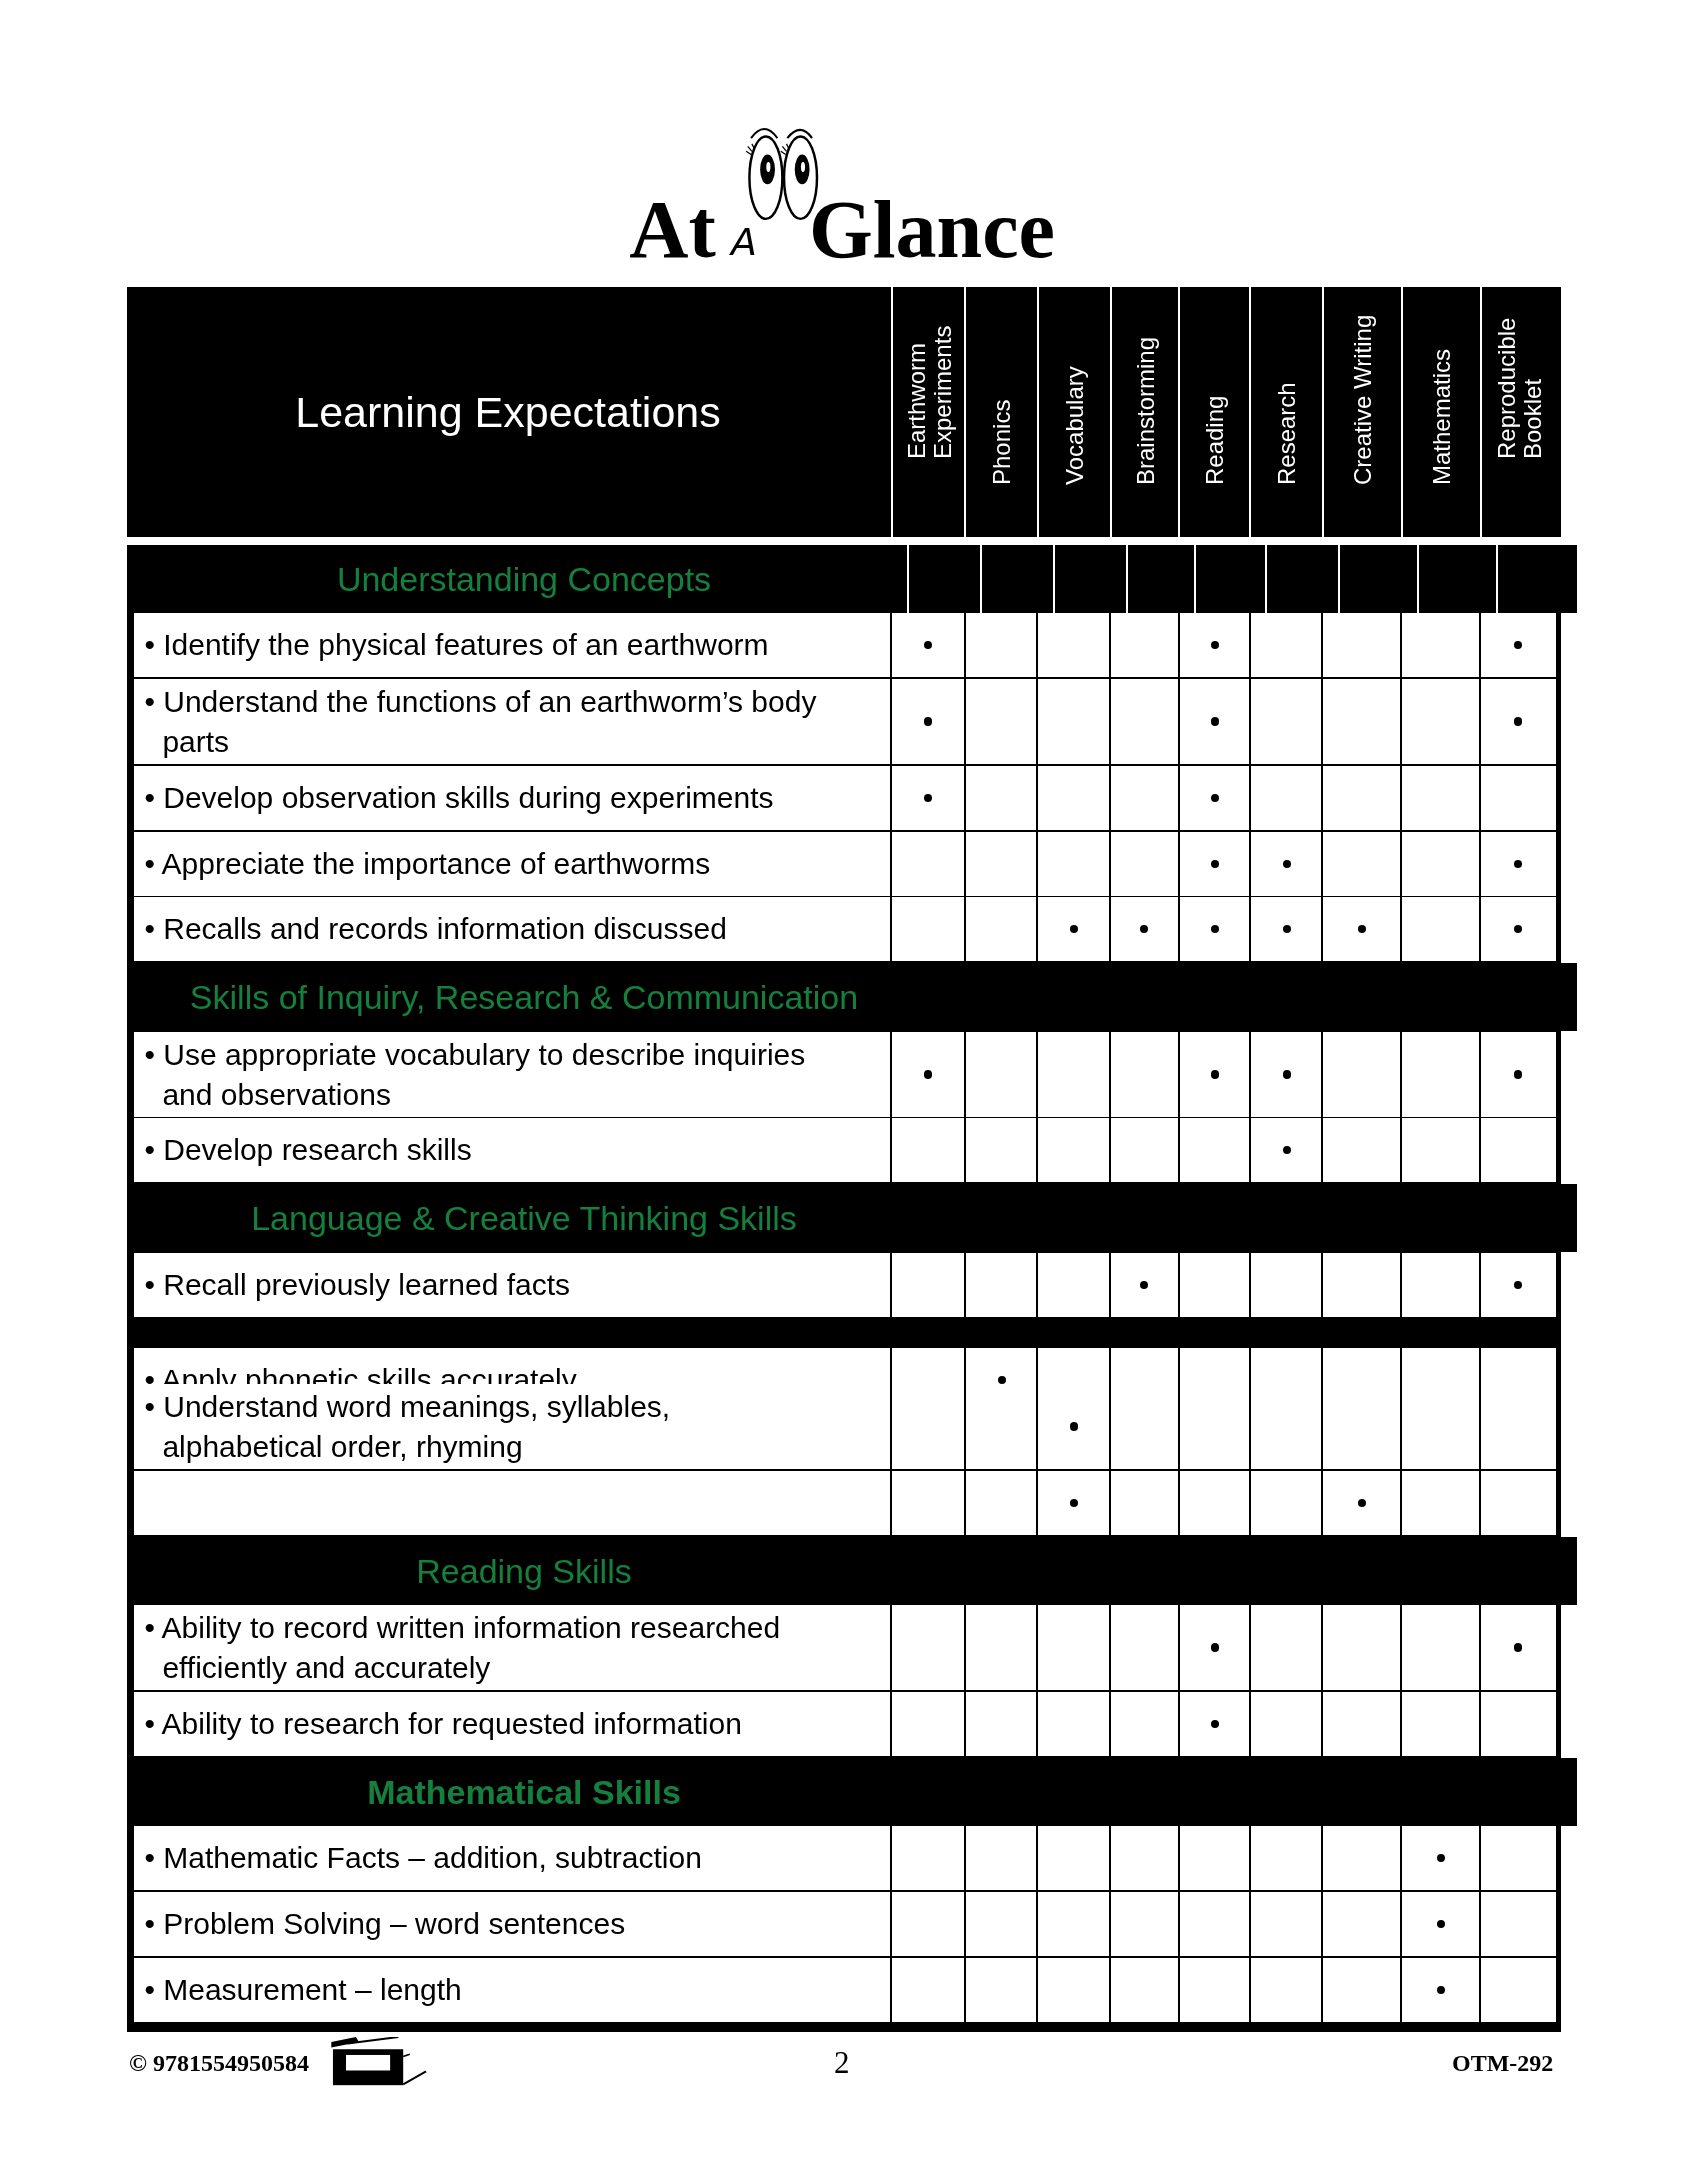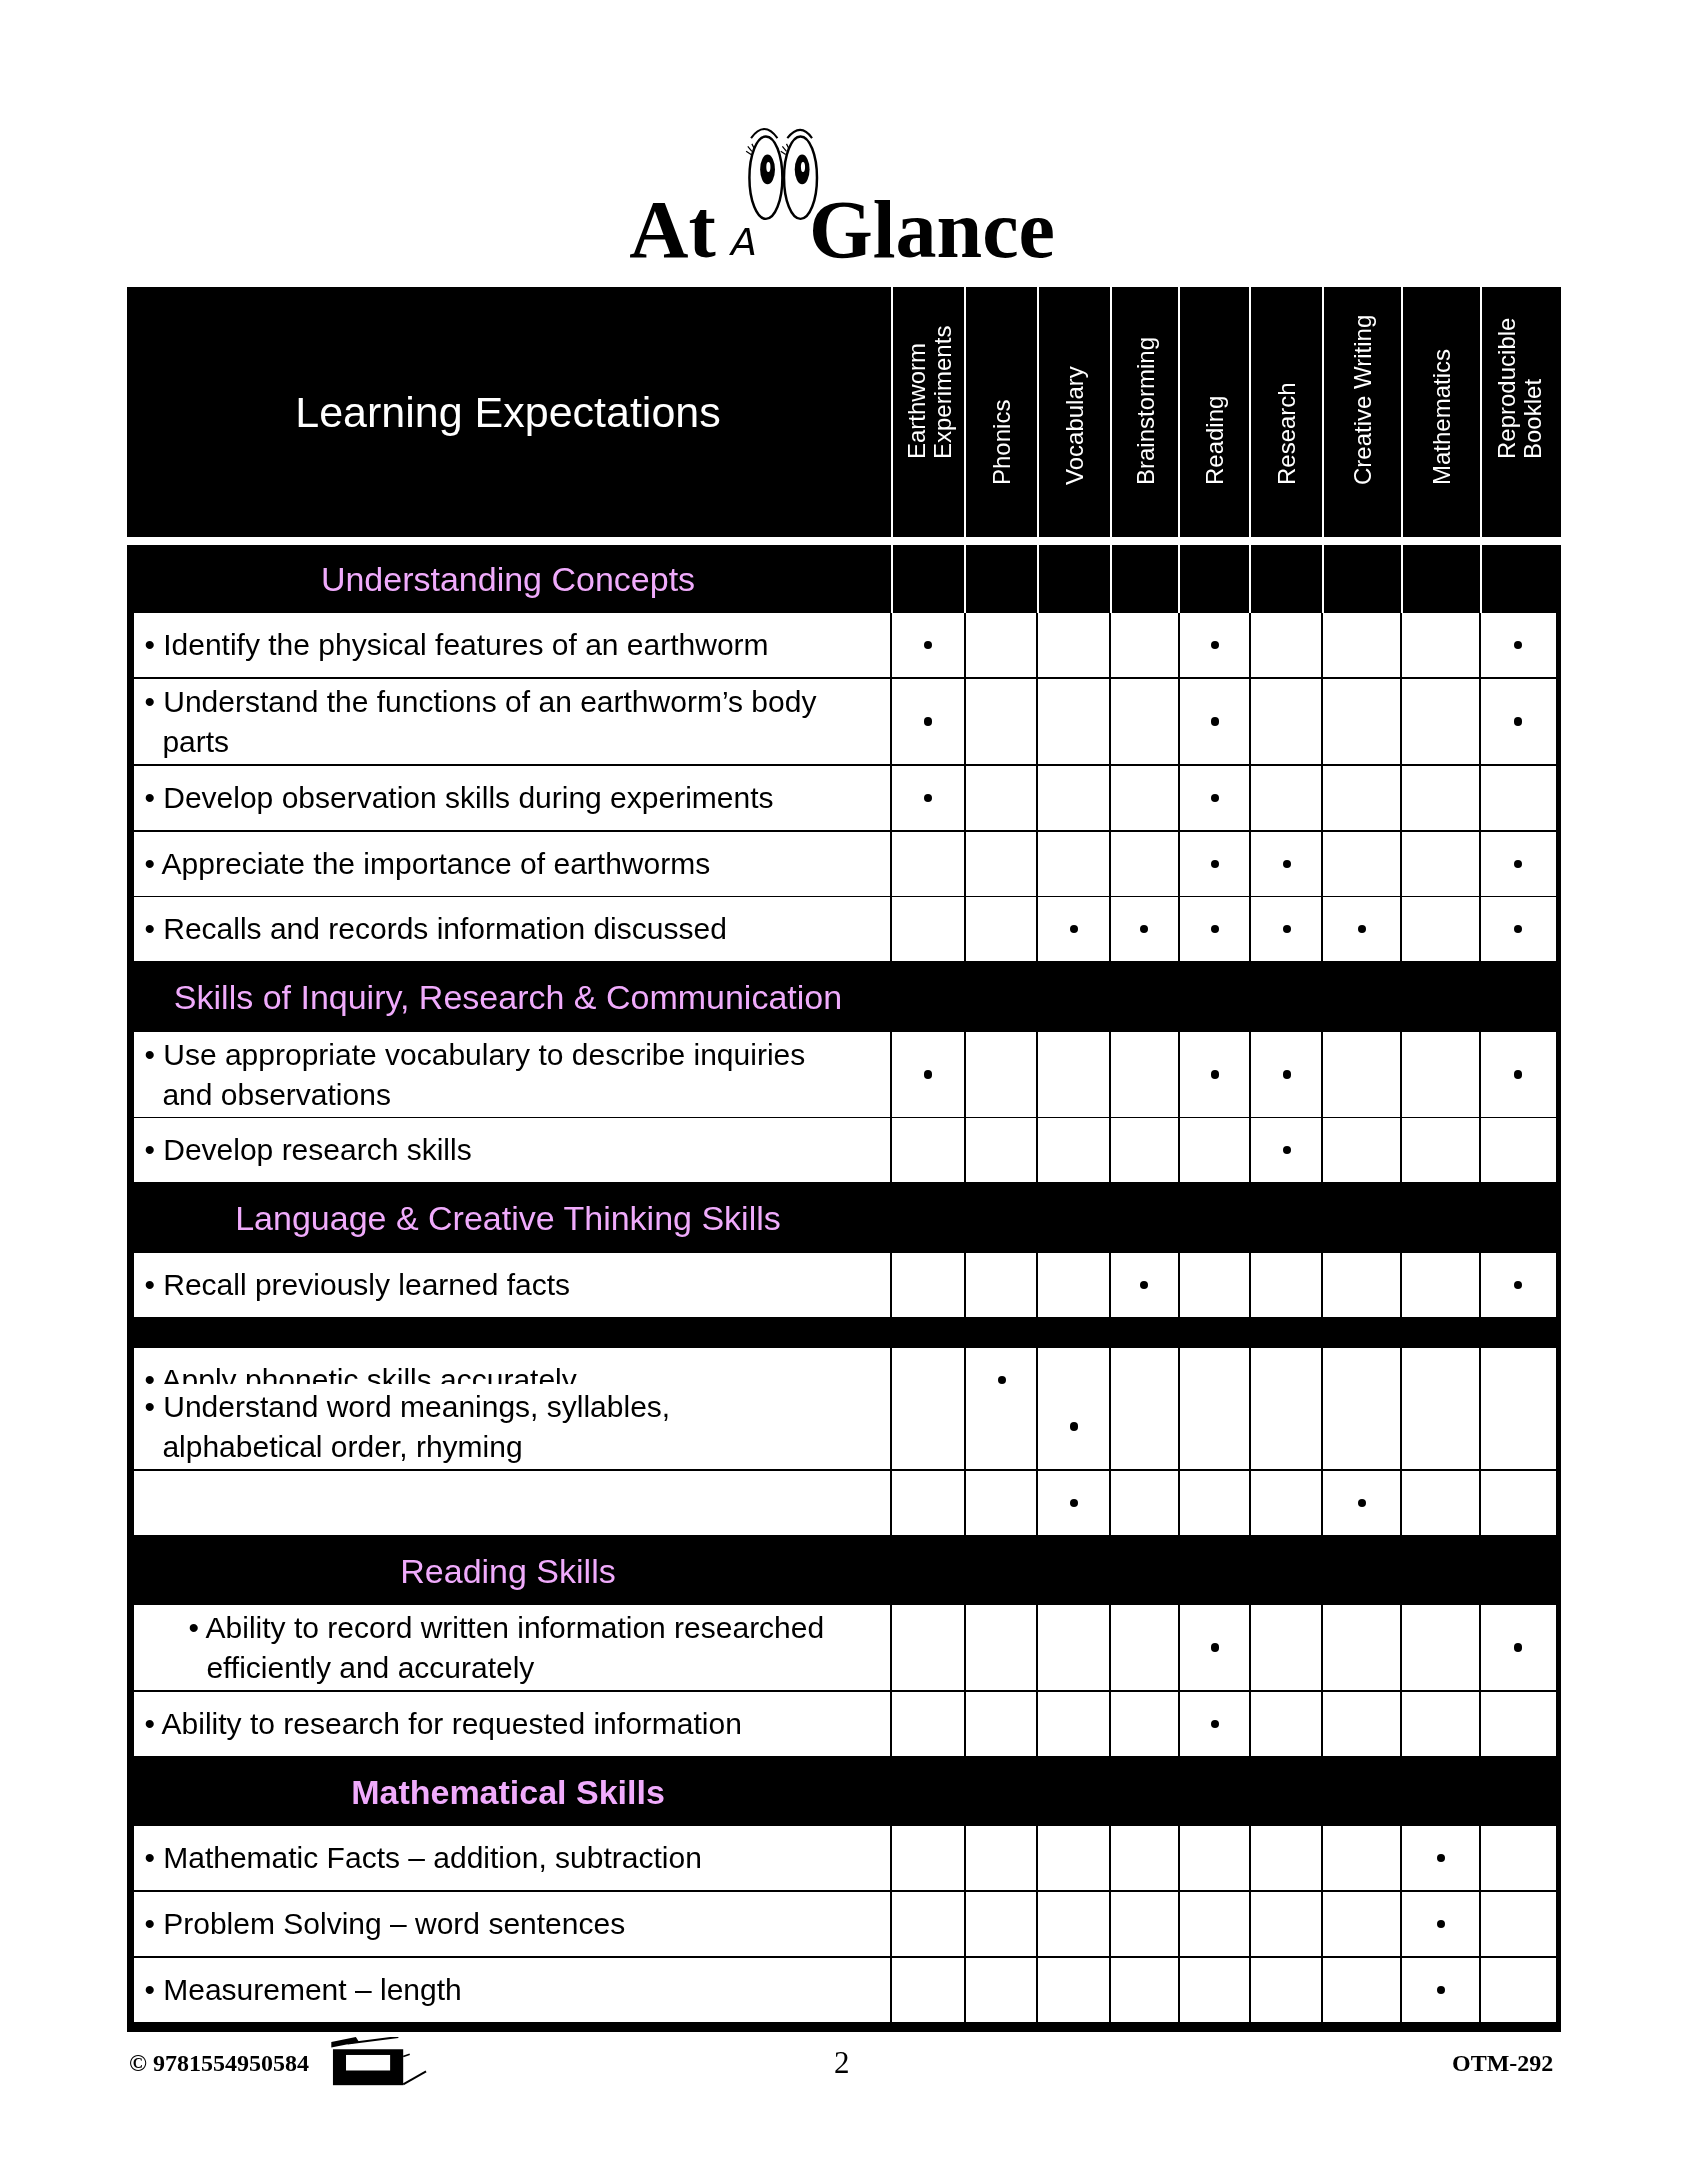--- a/index.html
+++ b/index.html
@@ -20,21 +20,21 @@
   .frame { position: absolute; left: 127px; top: 287px; width: 1434px; height: 1745px; background: #000; }
   .header-main { position: absolute; left: 0; top: 0; width: 762px; height: 250px;
                  display: flex; align-items: center; justify-content: center;
                  color: #fff; font-size: 43px; }
   .col-head { position: absolute; top: 0; height: 250px; border-left: 2.5px solid #fff; box-sizing: border-box; }
   .col-head .lbl { position: absolute; bottom: 26px; left: 50%; transform-origin: 0 0;
                    transform: rotate(-90deg); white-space: nowrap; color: #fff; font-size: 24px; line-height: 1.08; }
   .header-gap { position: absolute; left: 0; top: 250px; width: 1434px; height: 8.2px; background: #fff; }
 
   
-  .section { position: absolute; left: 0; height: 68px; width: 1434px; background: #000; color: #f0abfc; }
+  .section { position: absolute; left: 16px; height: 68px; width: 1434px; background: #000; color: #15803d; }
   .section .stext { position: absolute; top: 0; height: 68px; display: flex; align-items: center;
                     font-size: 34px; white-space: nowrap; }
   .section .stext.centered { left: 0; width: 762px; justify-content: center; }
   .section-col { position: absolute; top: 0; height: 68px; border-left: 2.5px solid #fff; box-sizing: border-box; }
 
   
   .row { position: absolute; left: 7.4px; width: 1422px; background: #fff; border-bottom: 2.5px solid #000; box-sizing: border-box; }
   .row .label { position: absolute; left: 10px; top: 0; bottom: 0; width: 741px;
                 display: flex; align-items: center; font-size: 30px; line-height: 40px; }
   .row .label .txt { padding-left: 18px; text-indent: -18px; }
@@ -345,21 +345,21 @@
         <span class="dot"></span>
       </div>
       <div class="cell" style="left: 1266px; width: 79px;"></div>
       <div class="cell" style="left: 1345px; width: 76px;"></div>
     </div>
     <div class="section" style="top: 1250px;">
       <div class="stext centered">Reading Skills</div>
     </div>
     <div class="row" style="top: 1318px; height: 87px;">
       <div class="label">
-        <div class="txt" style="width: 659px; margin-left: 44px;">• Ability to record written information researched efficiently and accurately</div>
+        <div class="txt" style="width: 659px;">• Ability to record written information researched efficiently and accurately</div>
       </div>
       <div class="cell" style="left: 756px; width: 73px;"></div>
       <div class="cell" style="left: 830px; width: 73px;"></div>
       <div class="cell" style="left: 902px; width: 73px;"></div>
       <div class="cell" style="left: 975px; width: 68px;"></div>
       <div class="cell" style="left: 1044px; width: 71px;">
         <span class="dot"></span>
       </div>
       <div class="cell" style="left: 1115px; width: 73px;"></div>
       <div class="cell" style="left: 1187px; width: 79px;"></div>

